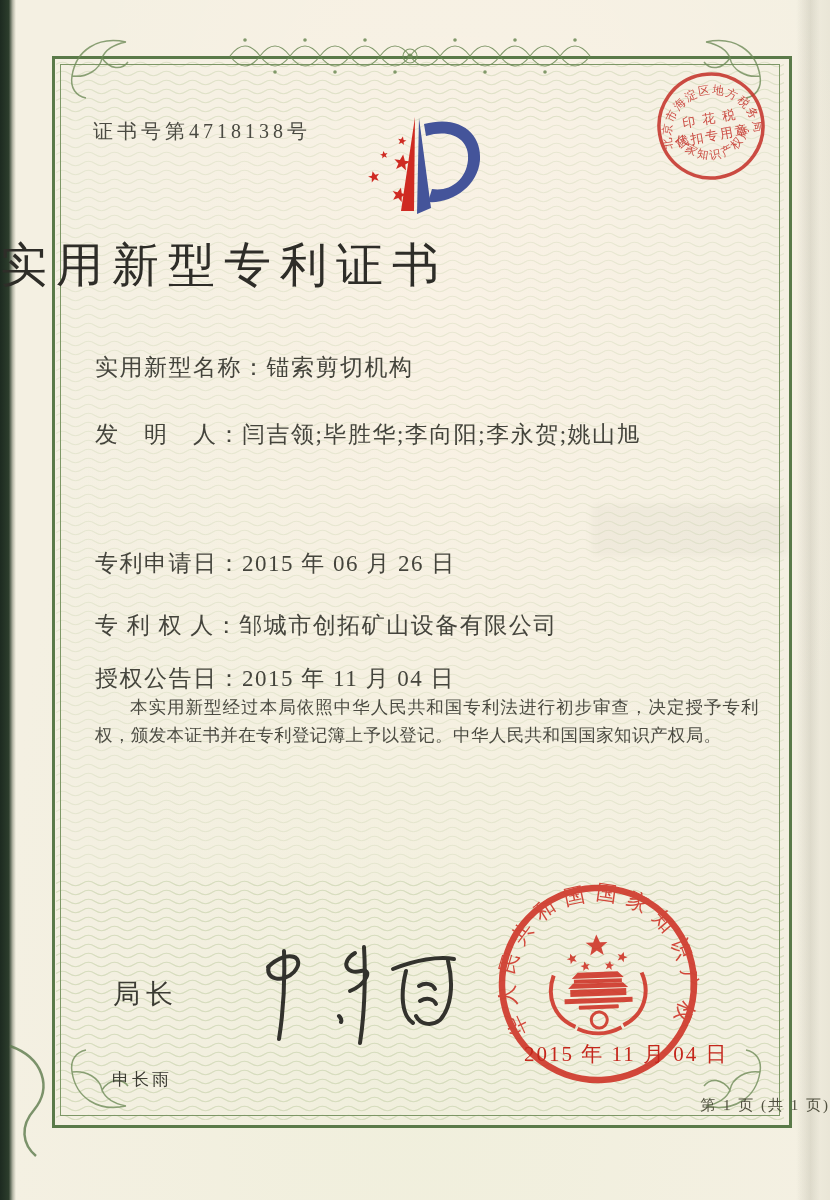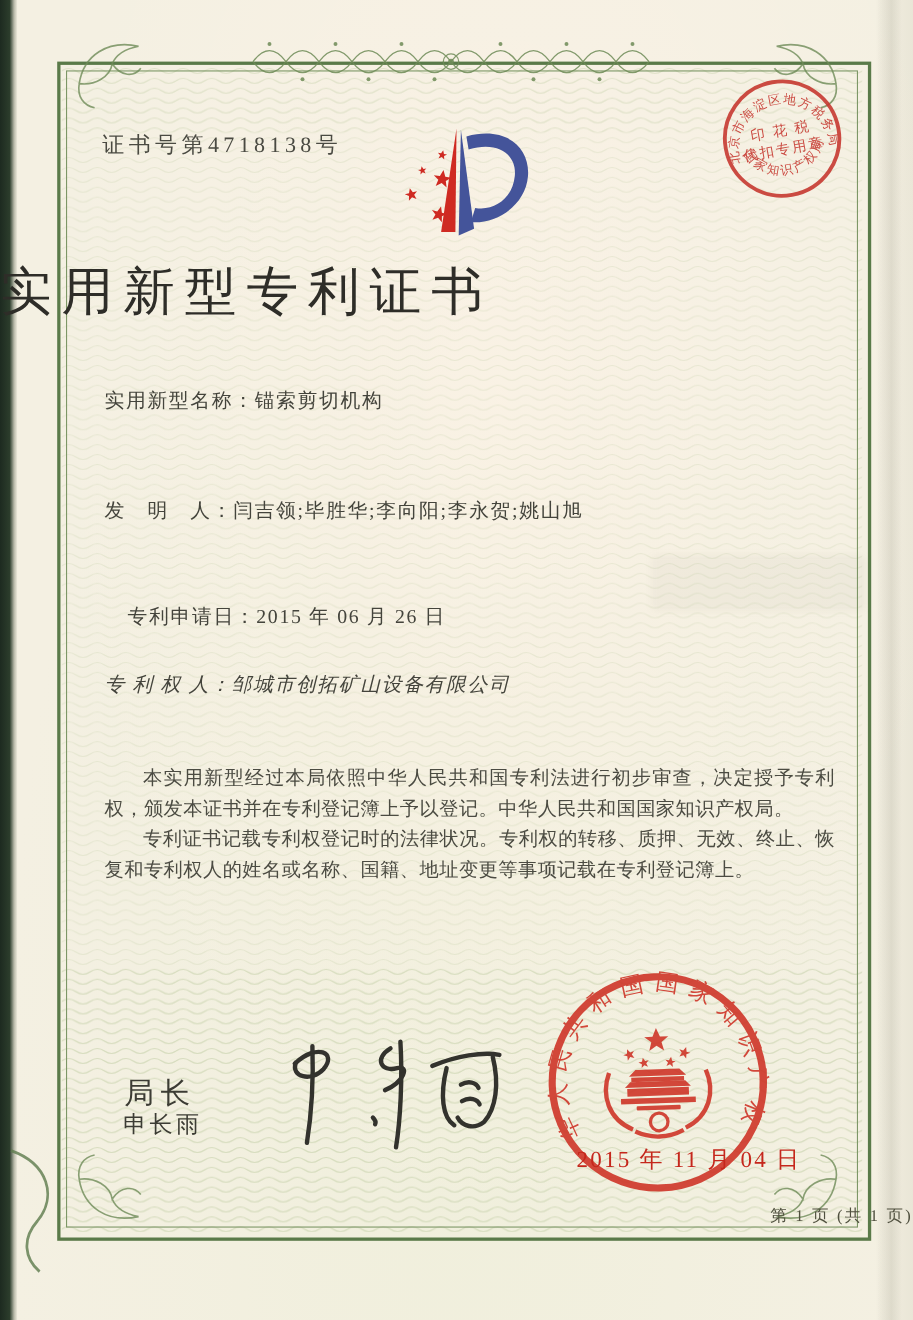--- a/index.html
+++ b/index.html
@@ -15,25 +15,25 @@
   }
   .abs{position:absolute;}
   .scan-edge-left{left:0;top:0;width:16px;height:1200px;
     background:linear-gradient(90deg,#1d2a20 0%,#2c3d2c 55%,rgba(70,80,60,.35) 80%,rgba(70,80,60,0) 100%);}
   .right-shade{left:796px;top:0;width:24px;height:1200px;
     background:linear-gradient(90deg,rgba(0,0,0,0),rgba(110,110,90,.14) 60%,rgba(0,0,0,0));}
   .frame-outer{left:52px;top:56px;width:734px;height:1066px;border:3px solid #5a7a49;}
   .frame-inner{left:60px;top:64px;width:718px;height:1050px;border:1px solid #7d9766;}
   .cert-no{left:93px;top:118px;font-size:20px;letter-spacing:4px;color:#4a4a42;}
   .title{left:0;top:234px;width:830px;text-align:left;font-size:47px;letter-spacing:9px;color:#2e2d28;}
-  .field-row{left:95px;font-size:18px;letter-spacing:1.5px;color:#44443c;white-space:nowrap;}
+  .field-row{left:95px;font-size:23px;letter-spacing:1.5px;color:#44443c;white-space:nowrap;}
   .body-text{left:95px;top:694px;width:664px;}
   .body-text p{margin:0;font-size:17.5px;line-height:27.5px;text-indent:2em;text-align:justify;color:#4b4b42;letter-spacing:.4px;}
   .role-label{left:113px;top:976px;font-size:27px;letter-spacing:6px;color:#3c3c34;}
-  .director-name{left:112px;top:1008px;font-size:21px;letter-spacing:3px;color:#3c3c34;}
+  .director-name{left:112px;top:1068px;font-size:17px;letter-spacing:3px;color:#3c3c34;}
   .seal-date{left:524px;top:1040px;font-size:21px;letter-spacing:2px;color:#c5271c;transform:rotate(-1deeg);}
   .footer{left:0;top:1096px;width:830px;text-align:right;font-size:15px;letter-spacing:2px;color:#50503f;}
   .ghost{left:592px;top:504px;width:195px;height:52px;background:rgba(120,110,90,.05);filter:blur(3px);border-radius:6px;}
   svg text, svg textPath{font-family:"Liberation Serif","DejaVu Serif",serif;}
 </style>
 </head>
 <body>
 
 <div class="page">
 
@@ -134,33 +134,35 @@
         <textPath href="#taxBottom" startOffset="50%" text-anchor="middle">国家知识产权局</textPath>
       </text>
     </g>
   </svg>
 
   <div class="abs title">实用新型专利证书</div>
 
   <div class="abs field-row" style="top:352px;">
     <span>实用新型名称：</span><span>锚索剪切机构</span>
   </div>
-  <div class="abs field-row" style="top:419px;margin-top:33px;">
+  <div class="abs field-row" style="top:419px;">
     <span>发　明　人：</span><span>闫吉领;毕胜华;李向阳;李永贺;姚山旭</span>
   </div>
-  <div class="abs field-row" style="top:548px;margin-left:21px;">
+  <div class="abs field-row" style="top:548px;">
     <span>专利申请日：</span><span>2015 年 06 月 26 日</span>
   </div>
-  <div class="abs field-row" style="top:610px;font-style:italic;">
+  <div class="abs field-row" style="top:610px;">
     <span>专 利 权 人：</span><span>邹城市创拓矿山设备有限公司</span>
+  </div>
+  <div class="abs field-row" style="top:663px;">
+    <span>授权公告日：</span><span>2015 年 11 月 04 日</span>
   </div>
 
   <div class="abs body-text">
     <p>本实用新型经过本局依照中华人民共和国专利法进行初步审查，决定授予专利权，颁发本证书并在专利登记簿上予以登记。中华人民共和国国家知识产权局。</p>
-    <p>专利证书记载专利权登记时的法律状况。专利权的转移、质押、无效、终止、恢复和专利权人的姓名或名称、国籍、地址变更等事项记载在专利登记簿上。</p>
   </div>
 
   <div class="abs role-label">局长</div>
   <div class="abs director-name">申长雨</div>
 
   <svg class="abs" style="left:243px;top:940px;" width="220" height="115">
     <g fill="none" stroke="#23231f" stroke-width="4" stroke-linecap="round" opacity="0.92">
       <path d="M25,27 C45,8 64,17 51,32 C40,44 21,39 26,26"></path>
       <path d="M41,11 C42,40 40,74 36,99"></path>
       <path d="M112,13 C97,22 103,35 118,31 C130,28 124,44 107,51"></path>

